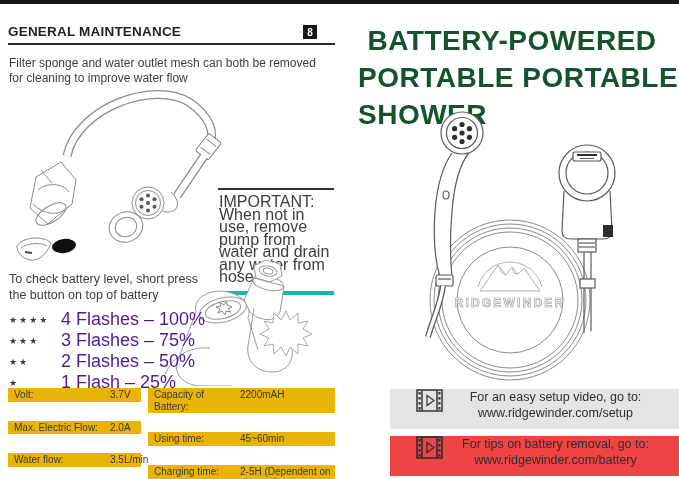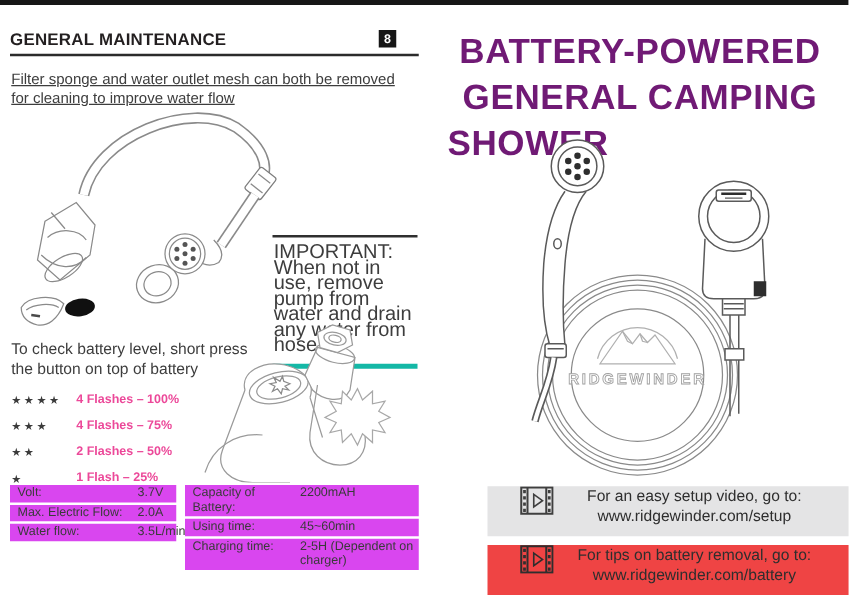--- a/index.html
+++ b/index.html
@@ -5,56 +5,56 @@
   html,body{margin:0;padding:0;background:#fff;}
   .page{
     position:relative;width:679px;height:479px;background:#ffffff;
     font-family:"Liberation Sans", sans-serif;color:#3d3d3d;overflow:hidden;
   }
   .top-bar{position:absolute;left:0;top:0;width:679px;height:4px;background:#161616;}
 
   
   .lp-header{
     position:absolute;left:8px;top:24px;width:309px;padding-right:18px;
-    display:flex;align-items:flex-start;justify-content:space-between;
+    display:flex;align-items:flex-end;justify-content:space-between;
     border-bottom:2px solid #2b2b2b;padding-bottom:4px;
   }
   .lp-title{font-size:13.5px;font-weight:bold;color:#231f20;letter-spacing:.2px;}
   .page-badge{
     width:14px;height:14px;background:#161616;color:#fff;font-size:10px;font-weight:bold;
     display:flex;align-items:center;justify-content:center;
   }
-  .intro{position:absolute;left:9px;top:56px;width:322px;font-size:12px;line-height:15px;color:#3d3d3d;text-decoration:underline;}
+  .intro{position:absolute;left:9px;top:56px;width:322px;font-size:12px;line-height:15px;color:#3d3d3d;}
   .important-box{
     position:absolute;left:218px;top:188px;width:114px;
     border-top:2px solid #2f2f2f;border-bottom:4px solid #14b8a6;
     padding:6px 1px 7px 1px;font-size:16px;line-height:12.5px;color:#3d3d3d;background:#fff;
   }
   .battery-check{position:absolute;left:9px;top:271px;width:205px;font-size:12.5px;line-height:16px;color:#3d3d3d;}
   .flash-list{position:absolute;left:9px;top:309px;width:200px;}
   .flash-row{display:flex;align-items:center;height:21px;}
   .flash-stars{width:52px;font-size:9px;letter-spacing:2px;color:#3b3b3b;}
-  .flash-label{font-size:10px;color:#ec4899;font-weight:bold;}
+  .flash-label{font-size:18px;color:#4c1d95;}
 
   .spec-tables{position:absolute;left:8px;top:388px;display:flex;gap:7px;}
   .spec-table{display:flex;flex-direction:column;}
   .spec-table.t-left{width:133px;}
   .spec-table.t-right{width:187px;}
-  .spec-row{display:flex;background:#d946ef;margin-bottom:2px;padding:1px 0;}
+  .spec-row{display:flex;background:#eab308;margin-bottom:19px;padding:1px 0;}
   .spec-label,.spec-value{font-size:10px;line-height:11.5px;color:#3a3a3a;}
   .t-left .spec-label{width:96px;padding-left:6px;flex:none;}
   .t-left .spec-value{flex:1;padding-right:20px;}
   .t-right .spec-label{width:86px;padding-left:6px;flex:none;}
   .t-right .spec-value{flex:1;padding-right:2px;}
 
   svg{display:block;}
   .abs{position:absolute;}
 
   
-  .rp-title{position:absolute;left:358px;top:22px;width:308px;color:#701a75;
+  .rp-title{position:absolute;left:358px;top:22px;width:308px;color:#14532d;
     font-weight:bold;font-size:28px;line-height:37px;letter-spacing:.5px;}
   .rp-title .tl{text-align:center;white-space:nowrap;}
   .rp-title .tl3{text-align:left;padding-right:16px;}
 
   .callout{
     position:absolute;left:390px;width:296px;height:40px;
     display:flex;align-items:flex-start;
   }
   .callout.c1{top:389px;background:#e4e4e5;}
   .callout.c2{top:436px;background:#ef4444;}
@@ -159,21 +159,21 @@
     </g>
   </svg>
 
   <div class="flash-list">
     <div class="flash-row">
       <span class="flash-stars">★★★★</span>
       <span class="flash-label">4 Flashes – 100%</span>
     </div>
     <div class="flash-row">
       <span class="flash-stars">★★★</span>
-      <span class="flash-label">4 Flashes – 75%</span>
+      <span class="flash-label">3 Flashes – 75%</span>
     </div>
     <div class="flash-row">
       <span class="flash-stars">★★</span>
       <span class="flash-label">2 Flashes – 50%</span>
     </div>
     <div class="flash-row">
       <span class="flash-stars">★</span>
       <span class="flash-label">1 Flash – 25%</span>
     </div>
   </div>
@@ -204,21 +204,21 @@
       </div>
       <div class="spec-row">
         <span class="spec-label">Charging time:</span>
         <span class="spec-value">2-5H (Dependent on charger)</span>
       </div>
     </div>
   </div>
 
   <div class="rp-title">
     <div class="tl">BATTERY-POWERED</div>
-    <div class="tl">GENERAL CAMPING</div>
+    <div class="tl">PORTABLE PORTABLE</div>
     <div class="tl tl3">SHOWER</div>
   </div>
 
   <svg class="abs" style="left:372px;top:95px;" width="300" height="290" viewBox="0 0 300 290">
     <g fill="none" stroke="#5a5a5a" stroke-width="1.2">
 
       <g stroke="#8a8a8a" stroke-width="1">
         <circle cx="138" cy="205" r="80" fill="#fff"></circle>
         <circle cx="138" cy="205" r="76"></circle>
         <circle cx="138" cy="205" r="72"></circle>

